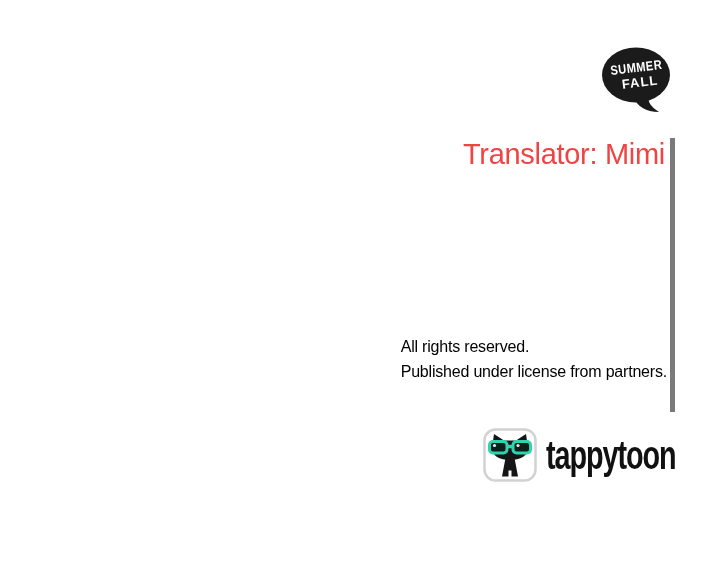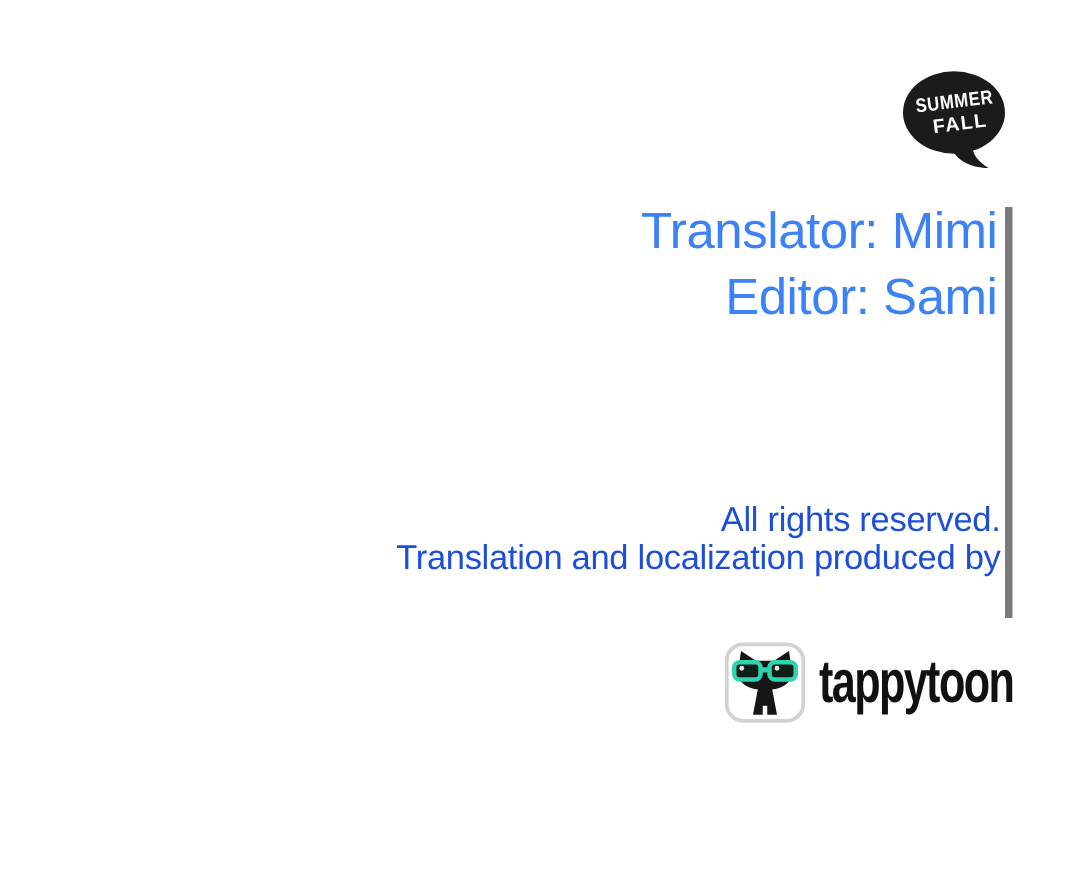--- a/index.html
+++ b/index.html
@@ -9,30 +9,29 @@
     background:#ffffff;
     overflow:hidden;
     font-family:"Liberation Sans", sans-serif;
   }
   
   #sf-logo{position:absolute;left:596px;top:42px;width:84px;height:76px;}
   
   .credits{
     position:absolute;top:132px;right:55px;
     text-align:right;
-    font-size:34px;line-height:44px;
-    color:#3b82f6;letter-spacing:-0.3px;
+    font-size:29px;line-height:44px;
+    color:#ef4444;letter-spacing:-0.3px;
     white-space:nowrap;
   }
   
   .legal{
     position:absolute;top:334px;right:53px;
-    text-align:right;
-    font-size:23px;line-height:25px;
-    color:#1d4ed8;letter-spacing:-0.2px;
+    font-size:16px;line-height:25px;
+    color:#000000;letter-spacing:-0.2px;
     white-space:nowrap;
   }
   
   .vbar{
     position:absolute;left:670px;top:138px;
     width:5px;height:274px;
     background:#7a7a7a;
   }
   
   .brand-row{
@@ -60,26 +59,25 @@
     <g>
       <ellipse cx="40" cy="33" rx="34" ry="27.5" fill="#1b1b1b"></ellipse>
       <path d="M38 56 C41 64 50 70 63 70 C55 65 52 60 52 54 Z" fill="#1b1b1b"></path>
     </g>
     <text x="41" y="30" text-anchor="middle" transform="rotate(-7 40 32)" font-family="Liberation Sans, sans-serif" font-size="13" font-weight="bold" fill="#ffffff" letter-spacing="0.5" textLength="52" lengthAdjust="spacingAndGlyphs">SUMMER</text>
     <text x="43" y="45" text-anchor="middle" transform="rotate(-7 40 32)" font-family="Liberation Sans, sans-serif" font-size="13" font-weight="bold" fill="#ffffff" letter-spacing="1">FALL</text>
   </svg>
 
   <div class="credits">
     <div>Translator: Mimi</div>
-    <div>Editor: Sami</div>
   </div>
 
   <div class="legal">
     <div>All rights reserved.</div>
-    <div>Translation and localization produced by</div>
+    <div>Published under license from partners.</div>
   </div>
 
   <div class="vbar"></div>
 
   <div class="brand-row">
     <svg width="54" height="54" viewBox="0 0 54 54" aria-hidden="true">
       <rect x="1.5" y="1.5" width="51" height="51" rx="11" fill="#ffffff" stroke="#d2d2d2" stroke-width="2.5"></rect>
 
       <path d="M11 6 L21 12.5 L33 12.5 L43 6 L45 20 C45 28 37.5 32 27 32 C16.5 32 9 28 9 20 Z" fill="#161616"></path>
 

